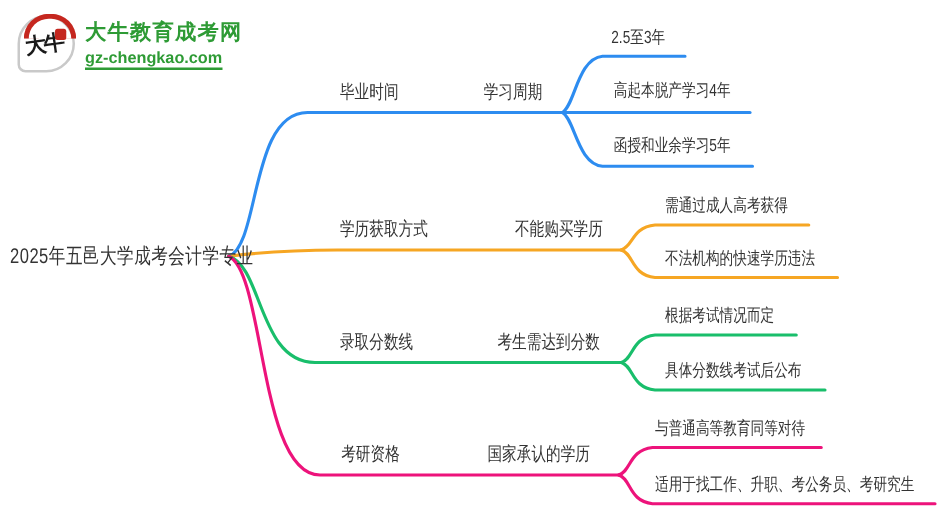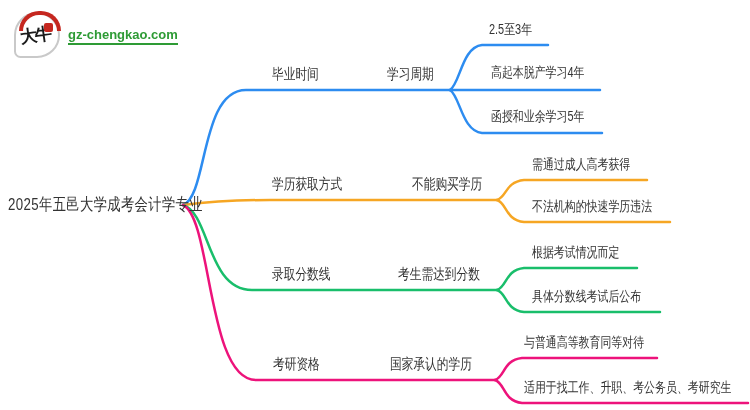--- a/index.html
+++ b/index.html
@@ -49,20 +49,21 @@
 
 <div id="stage">
 
   <div class="logo">
     <div class="logo-badge">
       <span class="badge-arc"></span>
       <span class="badge-text">大牛</span>
       <span class="badge-seal"></span>
     </div>
     <div class="logo-text">
+      <div class="logo-name">大牛教育成考网</div>
       <div class="logo-url">gz-chengkao.com</div>
     </div>
   </div>
 
   <svg class="connectors" width="750" height="410" viewBox="0 0 750 410" fill="none" stroke-width="2.5" stroke-linecap="round">
 
     <path d="M 183 205 C 208 196, 200 90, 246 90 L 450 90" stroke="#2d8cf0"></path>
     <path d="M 450 90 C 460 84, 462 47, 482 45 L 548 45" stroke="#2d8cf0"></path>
     <path d="M 450 90 L 600 90" stroke="#2d8cf0"></path>
     <path d="M 450 90 C 460 96, 462 131, 482 133 L 602 133" stroke="#2d8cf0"></path>

